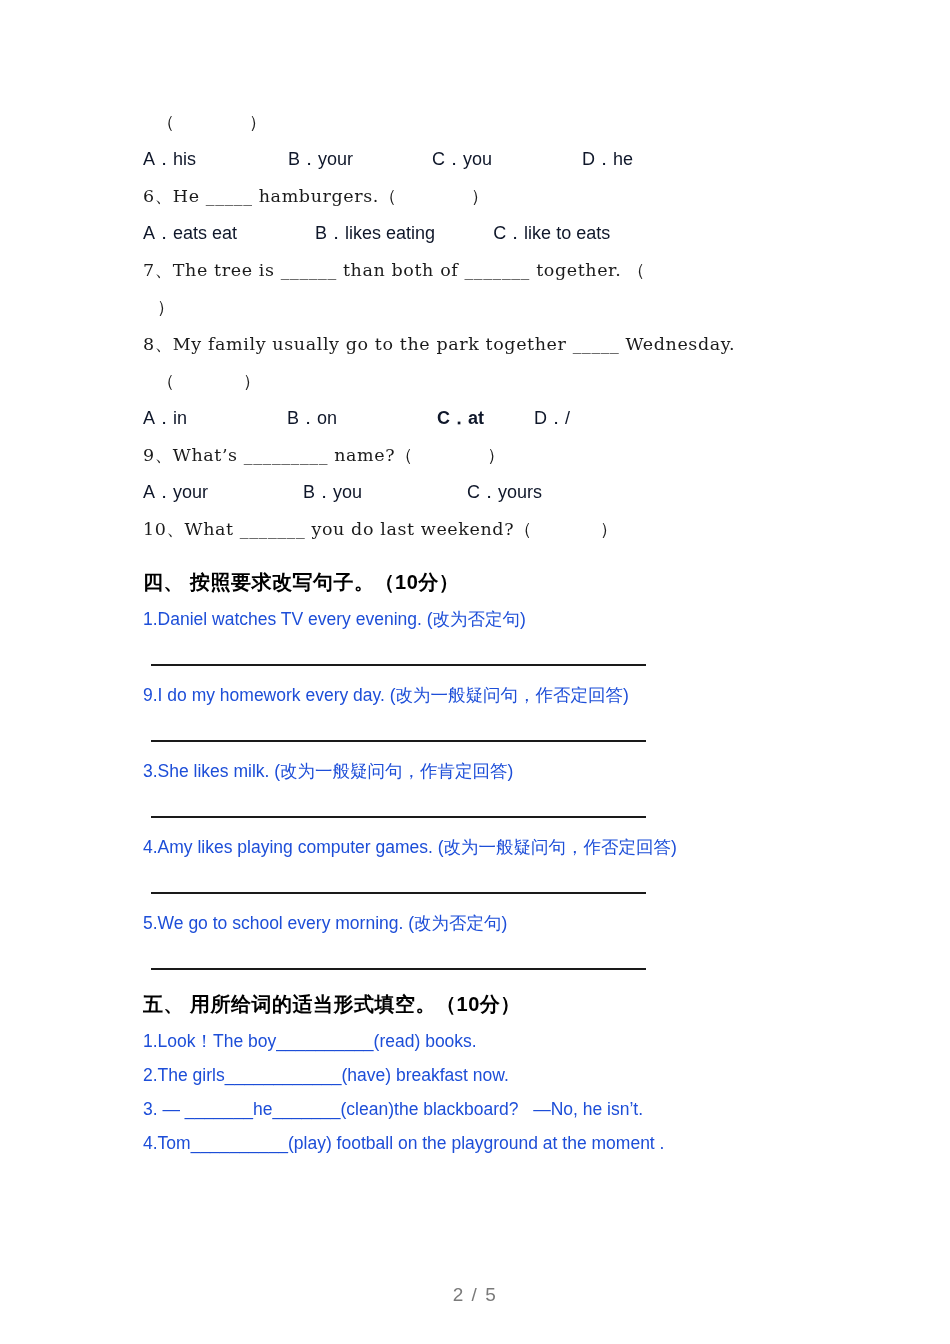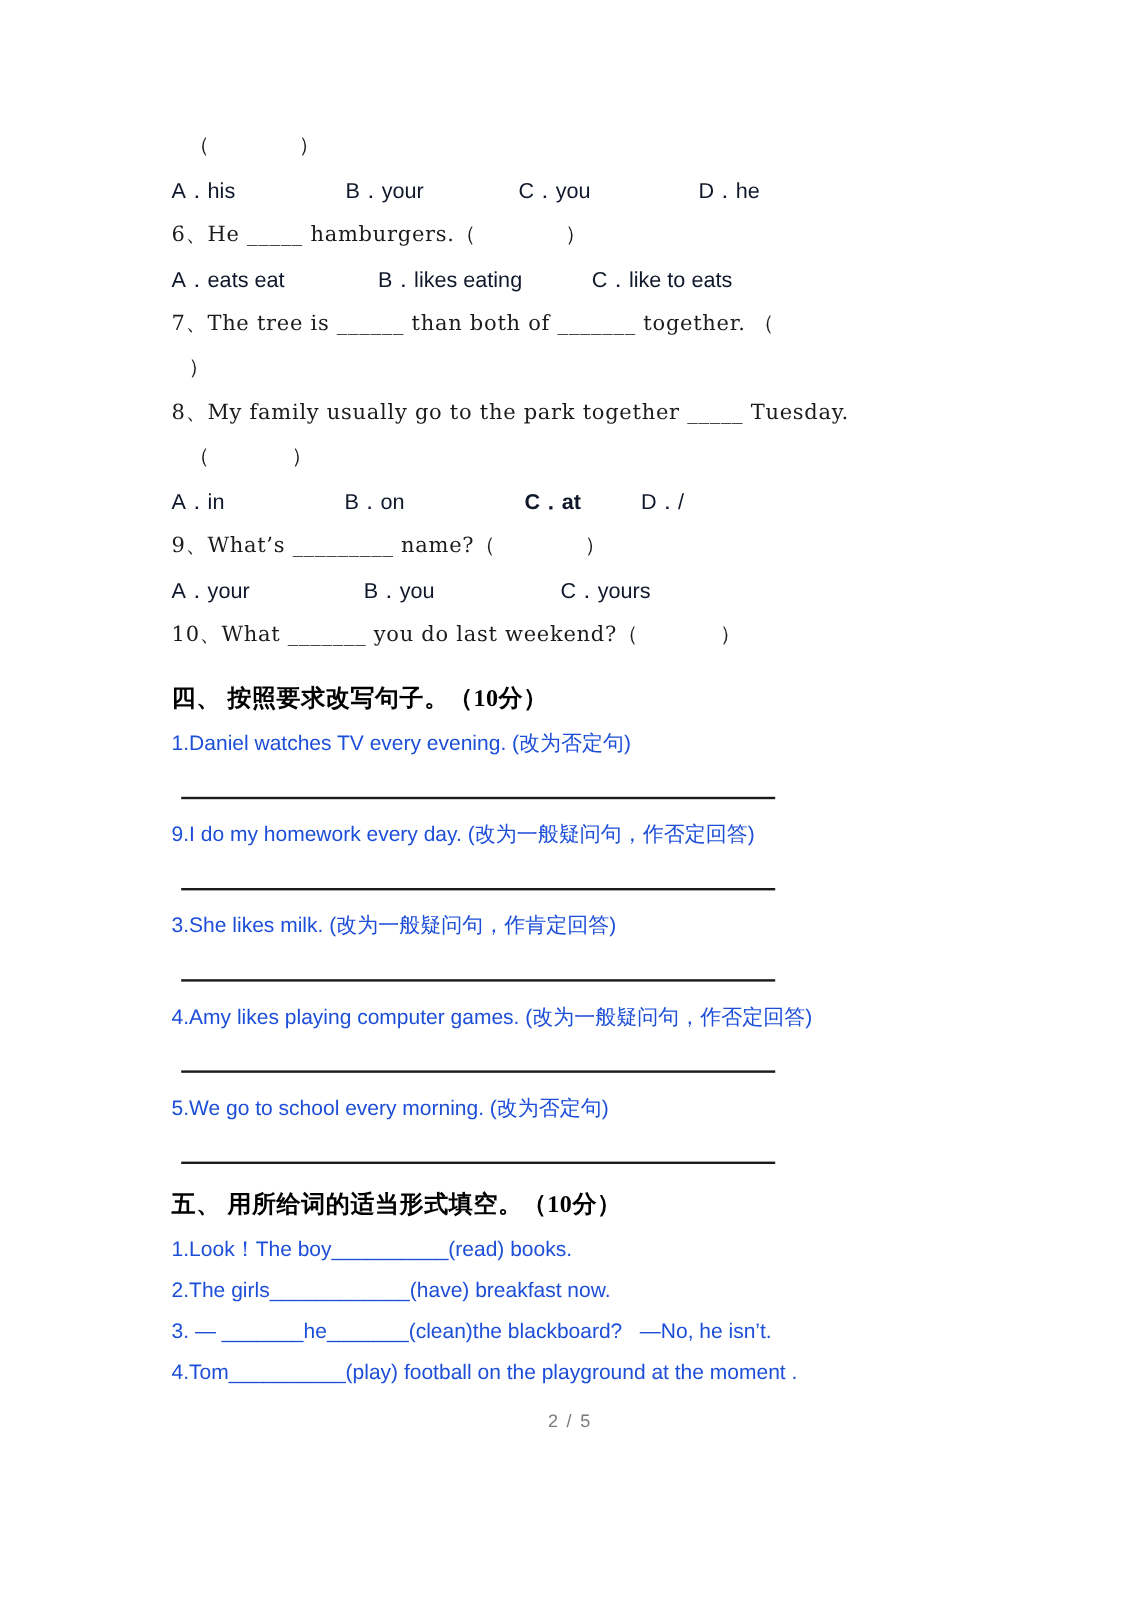--- a/index.html
+++ b/index.html
@@ -56,21 +56,20 @@
   }
 
   
   .heading {
     font-weight: bold;
     font-size: 20px;
     line-height: 40px;
     margin-top: 14px;
     color: #000;
     letter-spacing: 0.5px;
-    font-family: Liberation Serif, serif;
   }
 
   
   .item {
     font-size: 17.5px;
     line-height: 34px;
     color: #1d4ed8;
     white-space: pre-wrap;
   }
 
@@ -78,43 +77,43 @@
   .rule {
     width: 495px;
     height: 0;
     border-top: 2px solid #1a1a1a;
     margin: 28px 0 12px 8px;
   }
 
   .footer {
     position: absolute;
     left: 0;
-    top: 1176px;
+    top: 1284px;
     width: 950px;
     text-align: center;
-    font-size: 15px;
+    font-size: 19px;
     color: #7a7a7a;
     letter-spacing: 1.5px;
   }
 </style>
 </head>
 <body>
 
 <div class="page">
   <div class="content">
 
     <div class="stem stem-indent">（            ）</div>
     <div class="opts"><span class="opt" style="margin-right: 92px;">A．his</span><span class="opt" style="margin-right: 79px;">B．your</span><span class="opt" style="margin-right: 90px;">C．you</span><span class="opt">D．he</span></div>
 
     <div>
         <div class="stem">6、He _____ hamburgers.（            ）</div>
         <div class="opts"><span class="opt" style="margin-right: 78px;">A．eats eat</span><span class="opt" style="margin-right: 58px;">B．likes eating</span><span class="opt">C．like to eats</span></div>
         <div class="stem">7、The tree is ______ than both of _______ together. （</div>
         <div class="stem stem-indent">）</div>
-        <div class="stem">8、My family usually go to the park together _____ Tuesday.</div>
+        <div class="stem">8、My family usually go to the park together _____ Wednesday.</div>
         <div class="stem stem-indent">（           ）</div>
         <div class="opts"><span class="opt" style="margin-right: 100px;">A．in</span><span class="opt" style="margin-right: 100px;">B．on</span><span class="opt" style="margin-right: 50px; font-weight: bold;">C．at</span><span class="opt">D．/</span></div>
         <div class="stem">9、What’s _________ name?（            ）</div>
         <div class="opts"><span class="opt" style="margin-right: 95px;">A．your</span><span class="opt" style="margin-right: 105px;">B．you</span><span class="opt">C．yours</span></div>
         <div class="stem">10、What _______ you do last weekend?（           ）</div>
       </div>
 
     <div class="heading">四、 按照要求改写句子。（10分）</div>
     <div>
         <div class="item">1.Daniel watches TV every evening. (改为否定句)</div>

